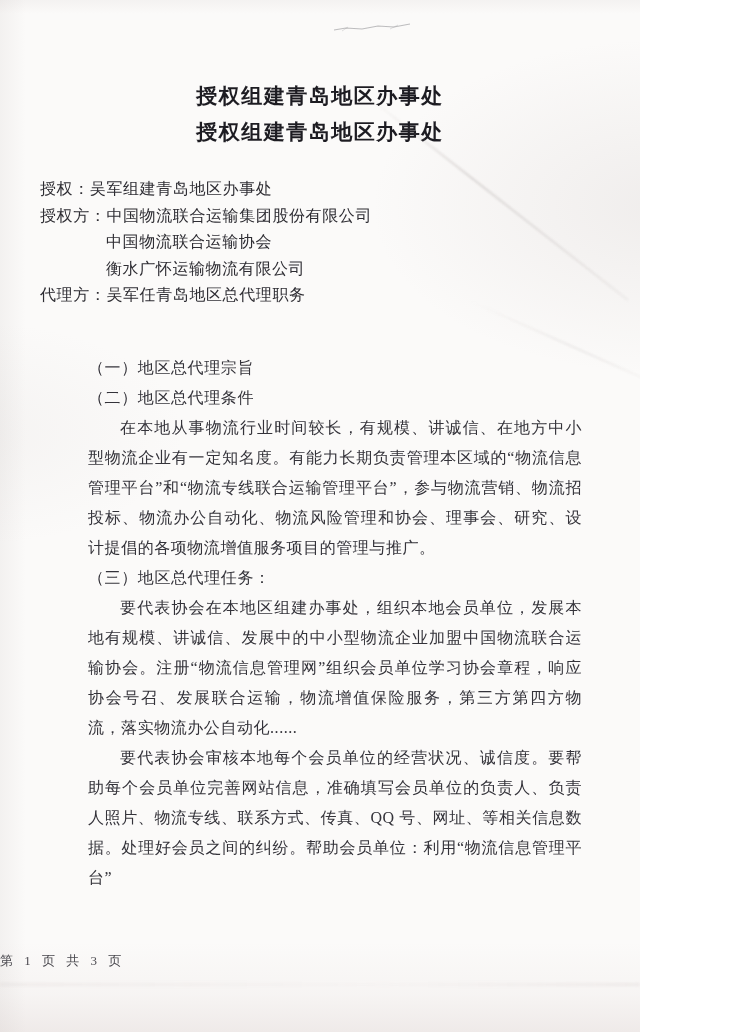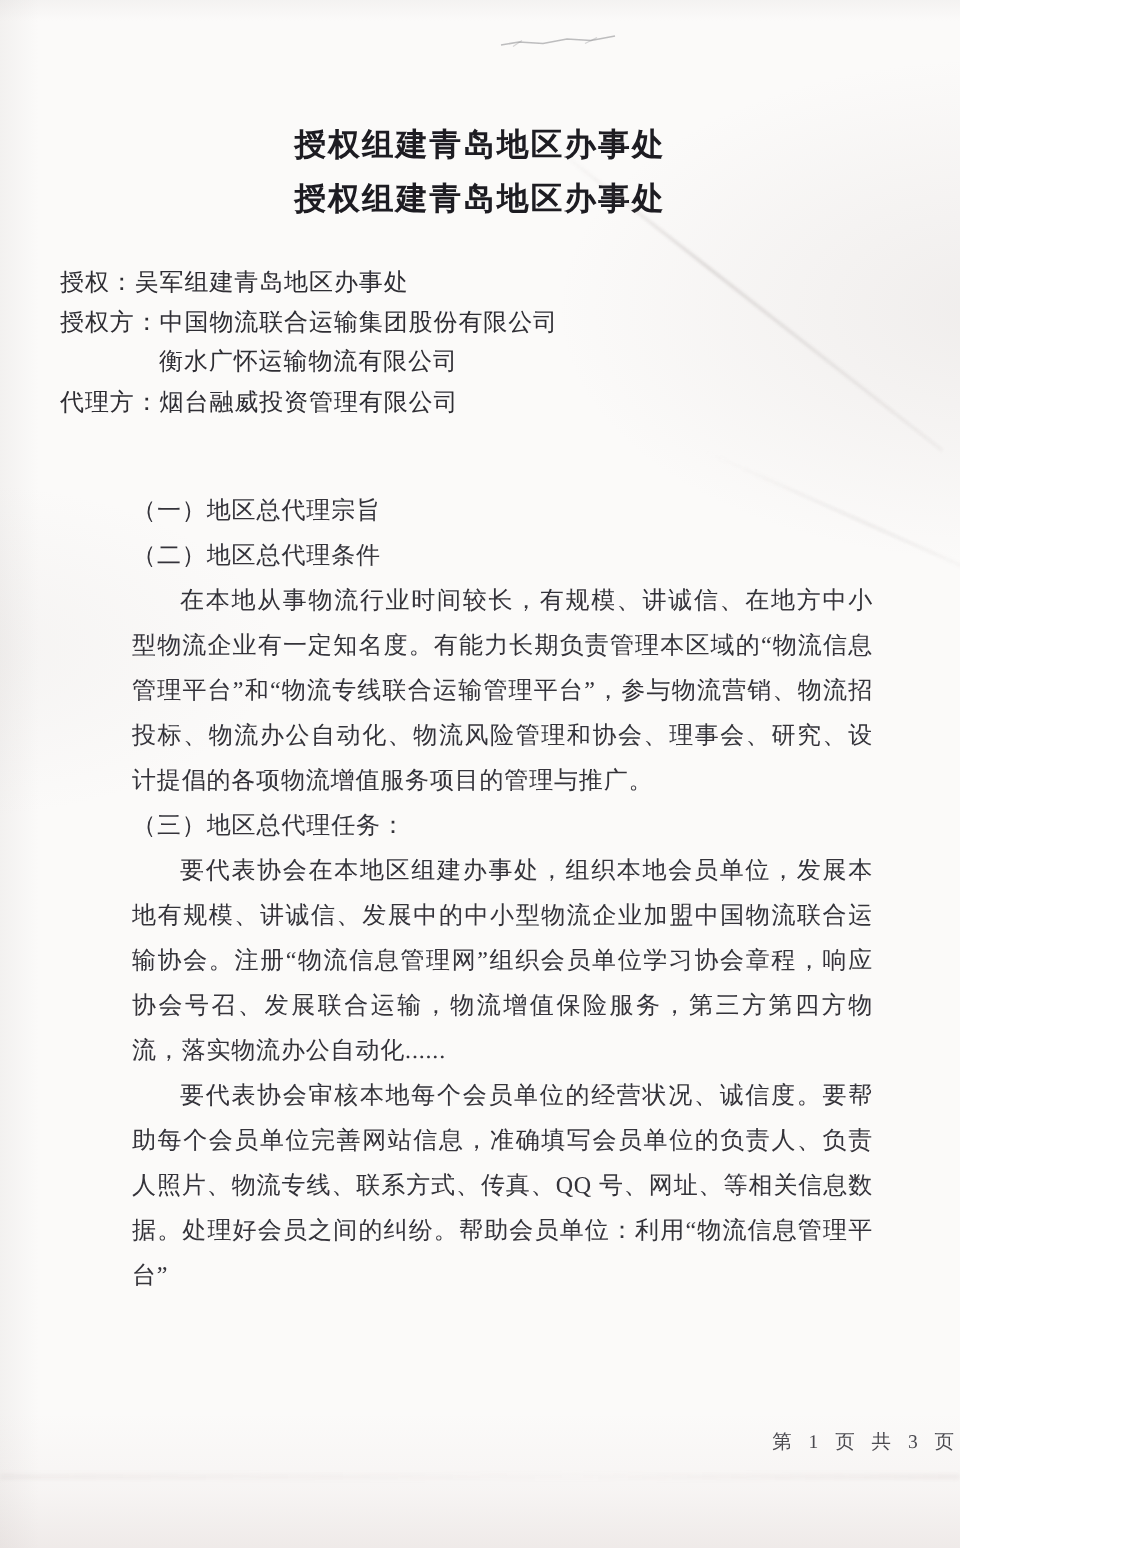--- a/index.html
+++ b/index.html
@@ -84,21 +84,21 @@
     letter-spacing: 0.6px;
   }
   .body-block p.para {
     text-indent: 2em;
     text-align: justify;
   }
   .footer {
     position: absolute;
     bottom: 62px; left: 0;
     width: 100%;
-    text-align: right;
+    text-align: left;
     font-size: 13px;
     letter-spacing: 4px;
     color: #4a494f;
   }
 </style>
 </head>
 <body>
 
 <div class="page">
 
@@ -111,22 +111,23 @@
   </svg>
 
   <div class="doc-title">
     <div>授权组建青岛地区办事处</div>
     <div>授权组建青岛地区办事处</div>
   </div>
 
   <div class="meta-block">
     <div class="meta-row"><span>授权：</span><span>吴军组建青岛地区办事处</span></div>
     <div class="meta-row"><span>授权方：</span><span>中国物流联合运输集团股份有限公司</span></div>
+    <div class="meta-extra">中国物流联合运输协会</div>
     <div class="meta-extra">衡水广怀运输物流有限公司</div>
-    <div class="meta-row"><span>代理方：</span><span>烟台融威投资管理有限公司</span></div>
+    <div class="meta-row"><span>代理方：</span><span>吴军任青岛地区总代理职务</span></div>
   </div>
 
   <div class="body-block">
     <p class="section-heading">（一）地区总代理宗旨</p>
 
     <p class="section-heading">（二）地区总代理条件</p>
     <p class="para">在本地从事物流行业时间较长，有规模、讲诚信、在地方中小型物流企业有一定知名度。有能力长期负责管理本区域的“物流信息管理平台”和“物流专线联合运输管理平台”，参与物流营销、物流招投标、物流办公自动化、物流风险管理和协会、理事会、研究、设计提倡的各项物流增值服务项目的管理与推广。</p>
 
     <p class="section-heading">（三）地区总代理任务：</p>
     <p class="para">要代表协会在本地区组建办事处，组织本地会员单位，发展本地有规模、讲诚信、发展中的中小型物流企业加盟中国物流联合运输协会。注册“物流信息管理网”组织会员单位学习协会章程，响应协会号召、发展联合运输，物流增值保险服务，第三方第四方物流，落实物流办公自动化......</p>

